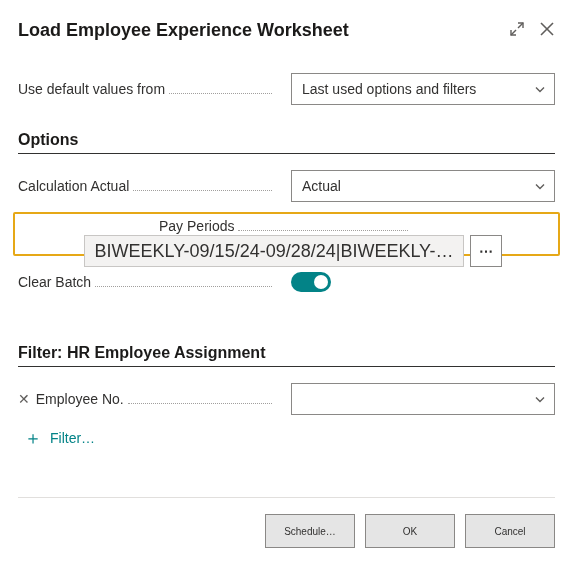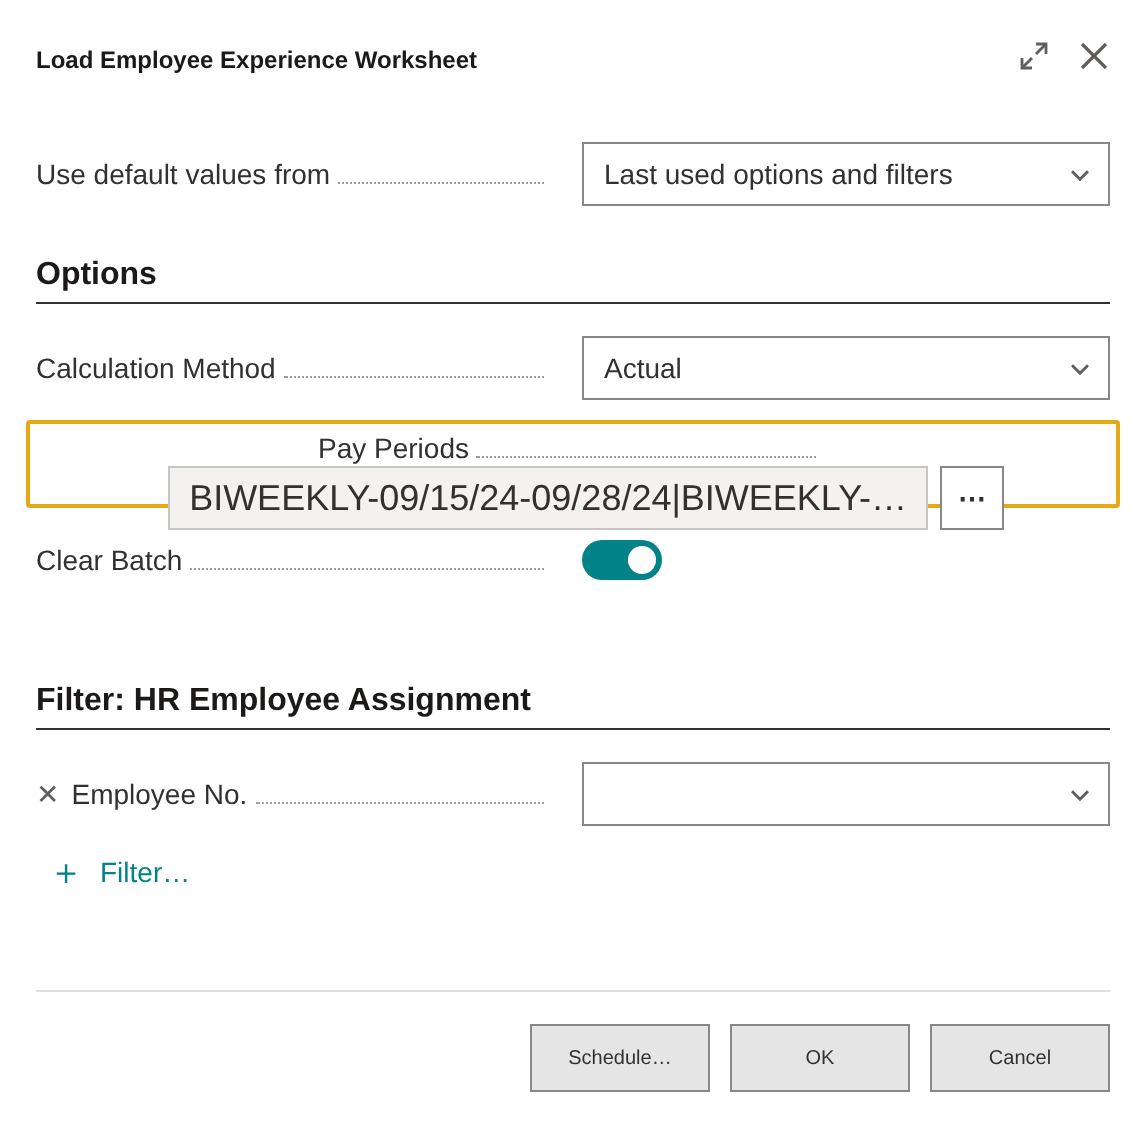--- a/index.html
+++ b/index.html
@@ -7,21 +7,21 @@
     font-family: "Segoe UI", Arial, sans-serif;
     font-size: 14px;
     color: #323130;
     background: #fff;
     width: 573px;
     height: 564px;
     padding: 20px 18px 16px 18px;
     position: relative;
   }
   .header { display: flex; align-items: center; justify-content: space-between; margin-bottom: 32px; }
-  .title { font-size: 12px; font-weight: 600; color: #1b1a19; }
+  .title { font-size: 18px; font-weight: 600; color: #1b1a19; }
   .header-icons { display: flex; gap: 14px; align-items: center; }
   .header-icons svg { cursor: pointer; color: #605e5c; }
   .row { display: flex; align-items: center; height: 32px; margin-bottom: 10px; }
   .row-label { width: 260px; position: relative; color: #323130; font-size: 14px; display: flex; align-items: baseline; text-align: center; }
   .row-label .txt { background: #fff; padding-right: 4px; position: relative; z-index: 1; }
   .row-label .dots {
     flex: 1;
     border-bottom: 1px dotted #a19f9d;
     height: 1px;
     margin: 0 6px 4px 0;
@@ -128,21 +128,21 @@
           </svg>
       </span>
     </div>
   </div>
 </div>
 
 <h2 class="section">Options</h2>
 
 <div class="row">
   <div class="row-label">
-    <span class="txt">Calculation Method</span>
+    <span class="txt">Calculation Actual</span>
       <span class="dots"></span>
   </div>
   <div class="row-field">
     <div class="select-box">
       <span>Actual</span>
       <span class="chev">
         <svg width="12" height="12" viewBox="0 0 12 12" fill="none" stroke="currentColor" stroke-width="1.4">
             <path d="M2 4 L6 8 L10 4"></path>
           </svg>
       </span>

